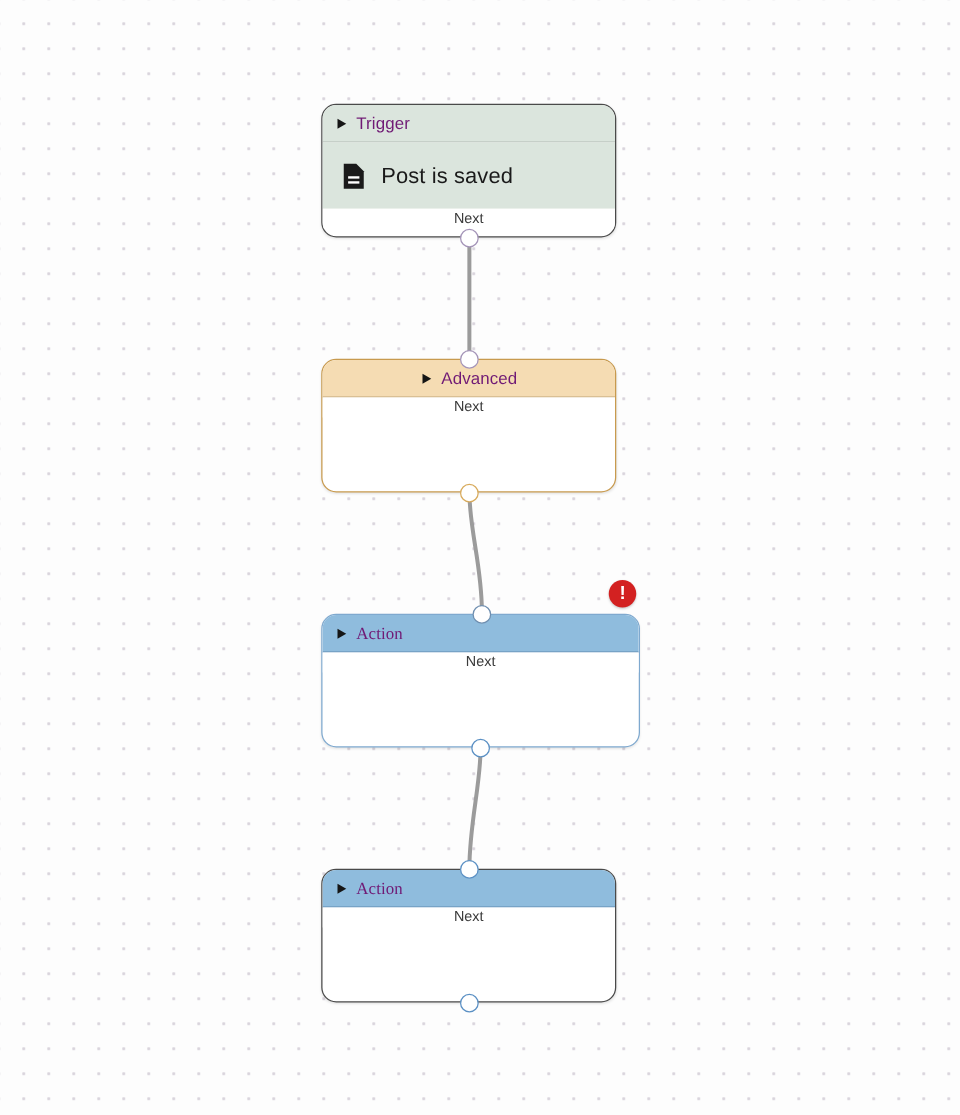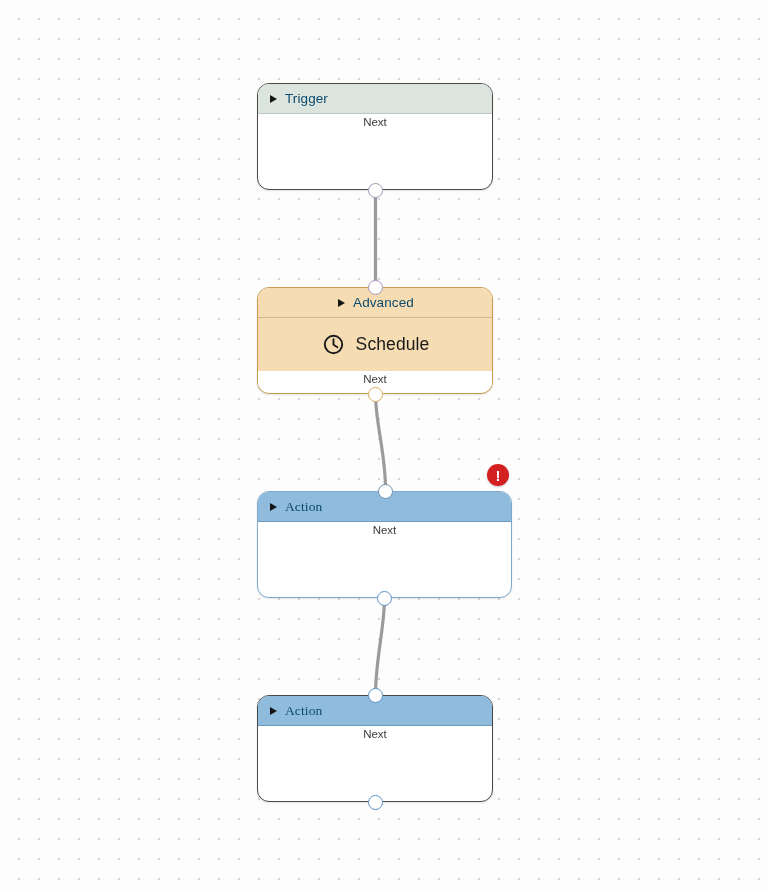--- a/index.html
+++ b/index.html
@@ -49,21 +49,21 @@
   .node.accent-blue-soft {
     border-color: #7fa9cf;
   }
 
   .node-header {
     display: flex;
     align-items: center;
     height: 30px;
     padding: 0 10px 0 12px;
     font-size: 13.5px;
-    color: #0c4a6e;
+    color: #701a75;
     border-bottom: 1px solid rgba(0,0,0,0.13);
     box-sizing: border-box;
   }
   .caret {
     width: 0;
     height: 0;
     border-left: 7px solid #151515;
     border-top: 4.6px solid transparent;
     border-bottom: 4.6px solid transparent;
     margin-right: 8px;
@@ -165,39 +165,41 @@
     <path d="M 375.5 190 C 375.5 225, 375.5 252, 375.5 287" fill="none" stroke="#9b9b9b" stroke-width="3.2" stroke-linecap="round"></path>
     <path d="M 375.5 394 C 375.5 424, 386 455, 385.5 491" fill="none" stroke="#9b9b9b" stroke-width="3.2" stroke-linecap="round"></path>
     <path d="M 384.5 598 C 384.5 628, 375.5 659, 375.5 695" fill="none" stroke="#9b9b9b" stroke-width="3.2" stroke-linecap="round"></path>
   </svg>
 
   <div class="node theme-green" style="left:257px; top:83px; width:236px; height:107px;">
     <div class="node-header">
       <span class="caret"></span>
       <span class="header-label">Trigger</span>
     </div>
-    <div class="node-footer">
-      <span>Next</span>
-    </div>
-  </div>
-  <div class="handle h-purple" style="left:368px; top:182.5px;"></div>
-
-  <div class="node theme-tan" style="left:257px; top:287px; width:236px; height:107px; border-color:#c89a4e;">
-    <div class="node-header">
-      <span class="caret"></span>
-      <span class="header-label">Advanced</span>
-    </div>
     <div class="node-body">
       <span class="node-icon">
-        <svg width="21" height="21" viewBox="0 0 21 21" xmlns="http://www.w3.org/2000/svg">
-          <circle cx="10.5" cy="10.5" r="8.7" fill="none" stroke="#1a1a1a" stroke-width="1.9"></circle>
-          <path d="M10.5 5.2 V10.8 L14.4 13.2" fill="none" stroke="#1a1a1a" stroke-width="1.9" stroke-linecap="round" stroke-linejoin="round"></path>
+        <svg width="20" height="22" viewBox="0 0 20 22" xmlns="http://www.w3.org/2000/svg">
+          <path d="M2 1 h10 l6 6 v14 H2 Z" fill="#1a1a1a"></path>
+          <path d="M12 1 v6 h6 Z" fill="#ffffff" opacity="0.0"></path>
+          <rect x="5.5" y="11" width="9" height="1.9" fill="#ffffff"></rect>
+          <rect x="5.5" y="15" width="9" height="1.9" fill="#ffffff"></rect>
         </svg>
       </span>
-      <span class="node-title">Schedule</span>
+      <span class="node-title">Post is saved</span>
+    </div>
+    <div class="node-footer">
+      <span>Next</span>
+    </div>
+  </div>
+  <div class="handle h-purple" style="left:368px; top:182.5px;"></div>
+
+  <div class="node theme-tan" style="left:257px; top:287px; width:236px; height:107px; border-color:#c89a4e;">
+    <div class="node-header">
+      <span class="caret"></span>
+      <span class="header-label">Advanced</span>
     </div>
     <div class="node-footer">
       <span>Next</span>
     </div>
   </div>
   <div class="handle h-purple" style="left:368px; top:279.5px;"></div>
   <div class="handle h-tan" style="left:368px; top:386.5px;"></div>
 
   <div class="node theme-blue accent-blue-soft" style="left:257px; top:491px; width:255px; height:107px;">
     <div class="node-header">

